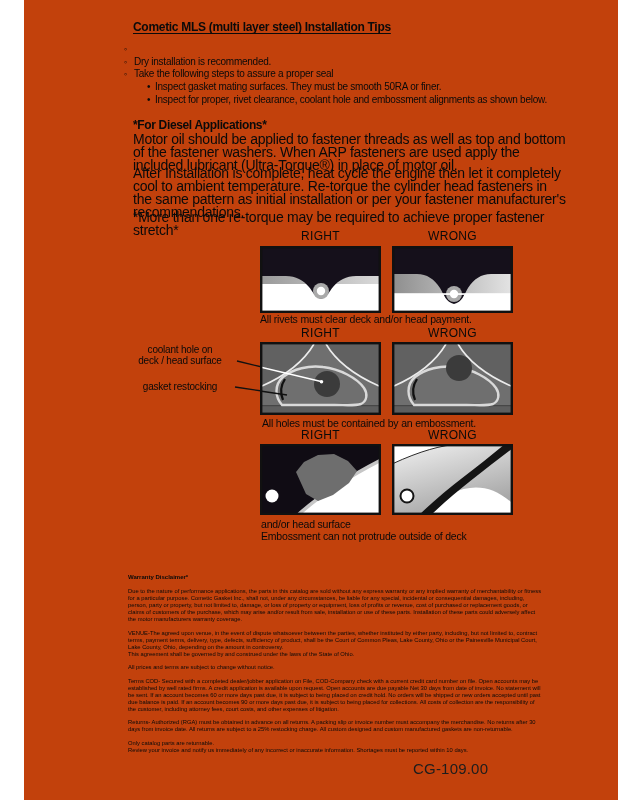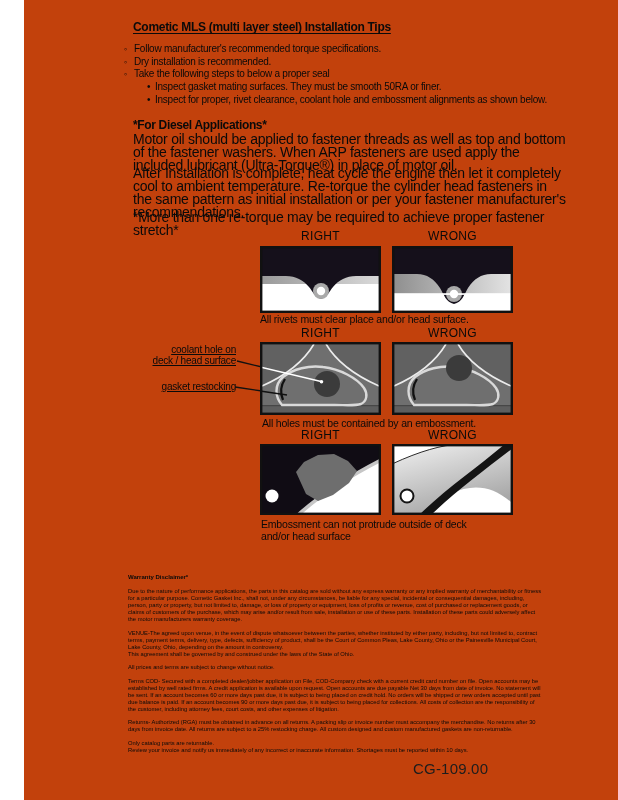--- a/index.html
+++ b/index.html
@@ -10,47 +10,46 @@
          text-decoration:underline;text-underline-offset:2px;white-space:nowrap;}
   .bullets{left:100px;top:43px;font-size:10px;letter-spacing:-0.25px;line-height:12.7px;width:470px;}
   .b{display:flex;}
   .b .mk{width:10px;flex:0 0 10px;font-size:9px;text-align:left;}
   .b.l2{padding-left:23px;}
   .b.l2 .mk{width:8px;flex:0 0 8px;font-size:10px;}
   .h2{font-size:12px;font-weight:700;letter-spacing:-0.35px;white-space:nowrap;}
   .body-p{font-size:14px;letter-spacing:-0.25px;line-height:13px;width:436px;}
   .dg-label{width:121px;text-align:center;font-size:12px;letter-spacing:0.3px;}
   .caption{font-size:10.5px;letter-spacing:-0.2px;line-height:12px;white-space:nowrap;}
-  .ann{width:112px;text-align:right;font-size:10px;letter-spacing:-0.2px;line-height:11px;text-decoration:underline;}
+  .ann{width:112px;text-align:center;font-size:10px;letter-spacing:-0.2px;line-height:11px;}
   .panel{display:block;}
   .footer{left:104px;top:574px;width:414px;font-size:5.8px;line-height:7px;letter-spacing:0;}
   .footer .fh{font-weight:700;font-size:6px;margin-bottom:7px;}
   .footer p{margin:0 0 6.5px 0;}
   .footer p.tight{margin-bottom:0;}
   .doc-code{left:389px;top:760px;font-size:15px;letter-spacing:0.2px;color:#1d1d1d;}
 </style>
 </head>
 <body>
 
 <div class="page">
 
   <div class="abs title">Cometic MLS (multi layer steel) Installation Tips</div>
 
   <div class="abs bullets">
     <div class="b l1">
       <span class="mk">◦</span>
-      <span>Follow manufacturer's recommended torque specifications.</span>
       </div>
     <div class="b l1">
       <span class="mk">◦</span>
       <span>Dry installation is recommended.</span>
       </div>
     <div class="b l1">
       <span class="mk">◦</span>
-      <span>Take the following steps to below a proper seal</span>
+      <span>Take the following steps to assure a proper seal</span>
       </div>
     <div class="b l2">
       <span class="mk">•</span>
       <span>Inspect gasket mating surfaces.  They must be smooth 50RA or finer.</span>
       </div>
     <div class="b l2">
       <span class="mk">•</span>
       <span>Inspect for proper, rivet clearance, coolant hole and embossment alignments as shown below.</span>
       </div>
   </div>
@@ -88,21 +87,21 @@
     <rect x="0" y="0" width="121" height="67" fill="#ffffff"></rect>
     <rect x="2" y="28" width="117" height="20" fill="url(#dk2)"></rect>
     <rect x="2" y="48" width="117" height="17" fill="#ffffff"></rect>
     <path d="M0,0 H121 V28 H99 C89,28 82,33 76,42 C72,49 70,56 62,58 C54,56 52,49 48,42 C42,33 35,28 25,28 H0 Z" fill="#15101b"></path>
     <circle cx="62" cy="48" r="8" fill="#a9a9a9"></circle>
     <circle cx="62" cy="48" r="4.2" fill="#ffffff"></circle>
     <rect x="2" y="47.2" width="117" height="1.7" fill="#ffffff"></rect>
     <rect x="1.2" y="1.2" width="118.6" height="64.6" fill="none" stroke="#111111" stroke-width="2.4"></rect>
   </svg>
 
-  <div class="abs caption" style="left:236px;top:313px;">All rivets must clear place and/or head surface.</div>
+  <div class="abs caption" style="left:236px;top:313px;">All rivets must clear deck and/or head payment.</div>
 
   <div class="abs dg-label" style="left:236px;top:326px;">RIGHT</div>
   <div class="abs dg-label" style="left:368px;top:326px;">WRONG</div>
 
   <div class="abs ann" style="left:100px;top:344px;">
     <div>coolant hole on</div>
     <div>deck / head surface</div>
   </div>
   <div class="abs ann" style="left:100px;top:381px;">
     <div>gasket restocking</div>
@@ -167,22 +166,22 @@
       </defs>
     <rect x="0" y="0" width="121" height="71" fill="#ffffff"></rect>
     <path d="M0,20 C28,7 50,1 68,0 L121,0 V60 C92,32 60,42 28,71 L0,71 Z" fill="url(#g3)"></path>
     <path d="M0,20 C28,7 50,1 68,0" fill="none" stroke="#2a2a2a" stroke-width="1"></path>
     <path d="M113,0 C82,26 55,44 27,71 L39,71 C64,47 90,28 121,4 L121,0 Z" fill="#141414"></path>
     <circle cx="15" cy="52" r="6.5" fill="#ffffff" stroke="#141414" stroke-width="2"></circle>
     <rect x="1.2" y="1.2" width="118.6" height="68.6" fill="none" stroke="#111111" stroke-width="2.4"></rect>
   </svg>
 
   <div class="abs caption" style="left:237px;top:518px;">
+    <div>and/or head surface</div>
     <div>Embossment can not protrude outside of deck</div>
-    <div>and/or head surface</div>
   </div>
 
   <div class="abs footer">
     <div class="fh">Warranty Disclaimer*</div>
     <p>Due to the nature of performance applications, the parts in this catalog are sold without any express warranty or any implied warranty of merchantability or fitness for a particular purpose.  Cometic Gasket Inc., shall not, under any circumstances, be liable for any special, incidental or consequential damages, including, person, party or property, but not limited to, damage, or loss of property or equipment, loss of profits or revenue, cost of purchased or replacement goods, or claims of customers of the purchase, which may arise and/or result from sale, installation or use of these parts.  Installation of these parts could adversely affect the motor manufacturers warranty coverage.</p>
     <p class="tight">VENUE-The agreed upon venue, in the event of dispute whatsoever between the parties, whether instituted by either party, including, but not limited to, contract terms, payment terms, delivery, type, defects, sufficiency of product, shall be the Court of Common Pleas, Lake County, Ohio or the Painesville Municipal Court, Lake County, Ohio, depending on the amount in controversy.</p>
     <p>This agreement shall be governed by and construed under the laws of the State of Ohio.</p>
     <p>All prices and terms are subject to change without notice.</p>
     <p>Terms COD- Secured with a completed dealer/jobber application on File, COD-Company check with a current credit card number on file.  Open accounts may be established by well rated firms.  A credit application is available upon request.  Open accounts are due payable Net 30 days from date of invoice.  No statement will be sent.  If an account becomes 60 or more days past due, it is subject to being placed on credit hold.  No orders will be shipped or new orders accepted until past due balance is paid.  If an account becomes 90 or more days past due, it is subject to being placed for collections.  All costs of collection are the responsibility of the customer, including attorney fees, court costs, and other expenses of litigation.</p>
     <p>Returns- Authorized (RGA) must be obtained in advance on all returns.  A packing slip or invoice number must accompany the merchandise.  No returns after 30 days from invoice date.  All returns are subject to a 25% restocking charge.  All custom designed and custom manufactured gaskets are non-returnable.</p>

